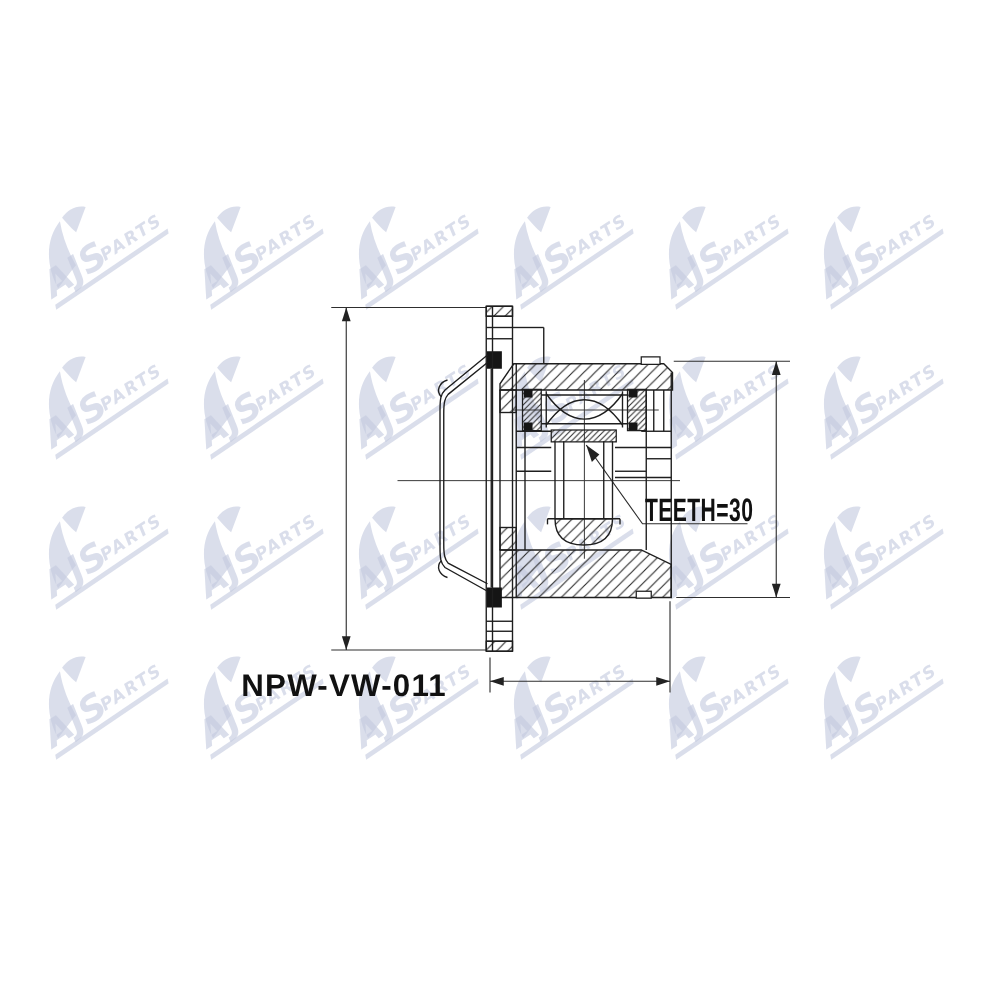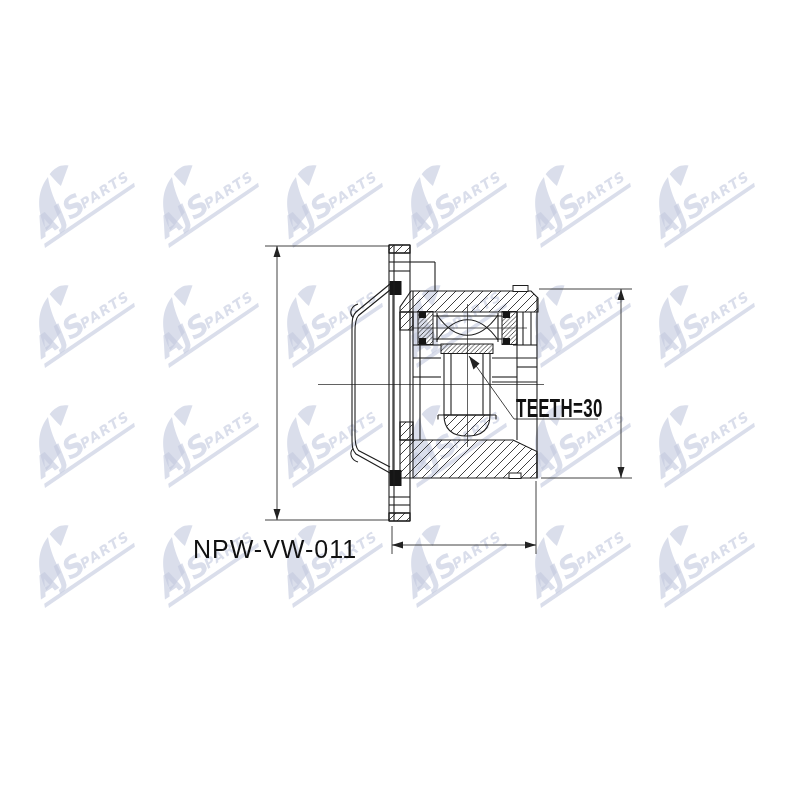--- a/index.html
+++ b/index.html
@@ -2,21 +2,21 @@
 <html><head>
 <meta charset="utf-8">
 <style>
   html,body{margin:0;padding:0;background:#ffffff}
   #stage{position:relative;width:800px;height:800px;background:#ffffff;overflow:hidden;
          font-family:"Liberation Sans",sans-serif}
   #wm-layer{position:absolute;left:0;top:0;width:800px;height:800px;z-index:1}
   .wm{position:absolute;width:114px;height:99px}
   #drawing{position:absolute;left:0;top:0;z-index:2}
   .label{position:absolute;z-index:3;color:#111;white-space:nowrap}
-  #part-number{left:193px;top:535px;font-size:25px;font-weight:normal;letter-spacing:1px}
+  #part-number{left:193px;top:535px;font-size:25px;font-weight:bold;letter-spacing:1px}
   #teeth-label{left:516px;top:393px;font-size:26px;font-weight:bold;
                transform:scaleX(0.65);transform-origin:0 0;letter-spacing:0.5px}
 </style>
 </head>
 <body>
 
 <div id="stage">
 
   <div id="wm-layer">
       <div class="wm" style="left: 38px; top: 164px;"><svg width="114" height="99" viewBox="0 0 150 130">

